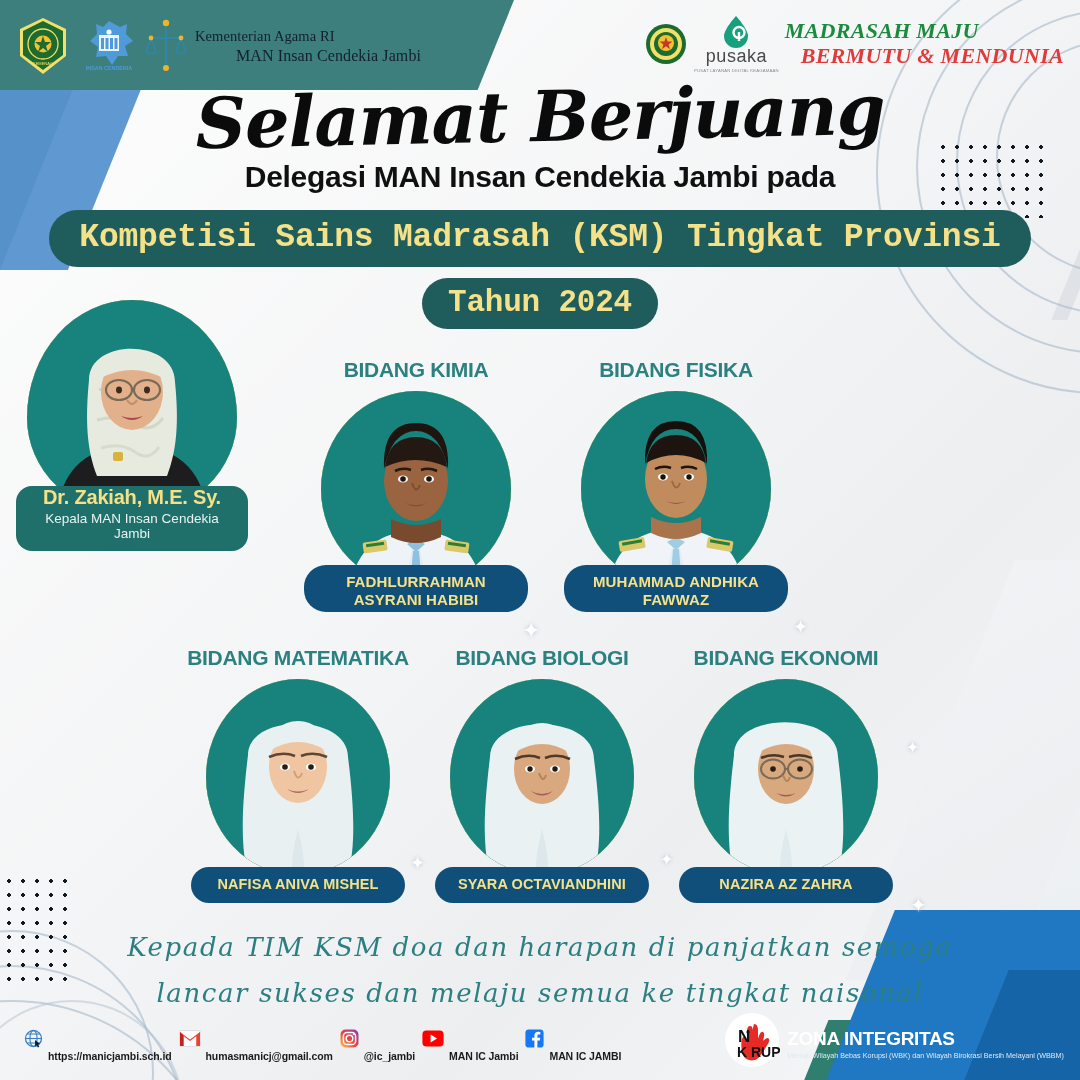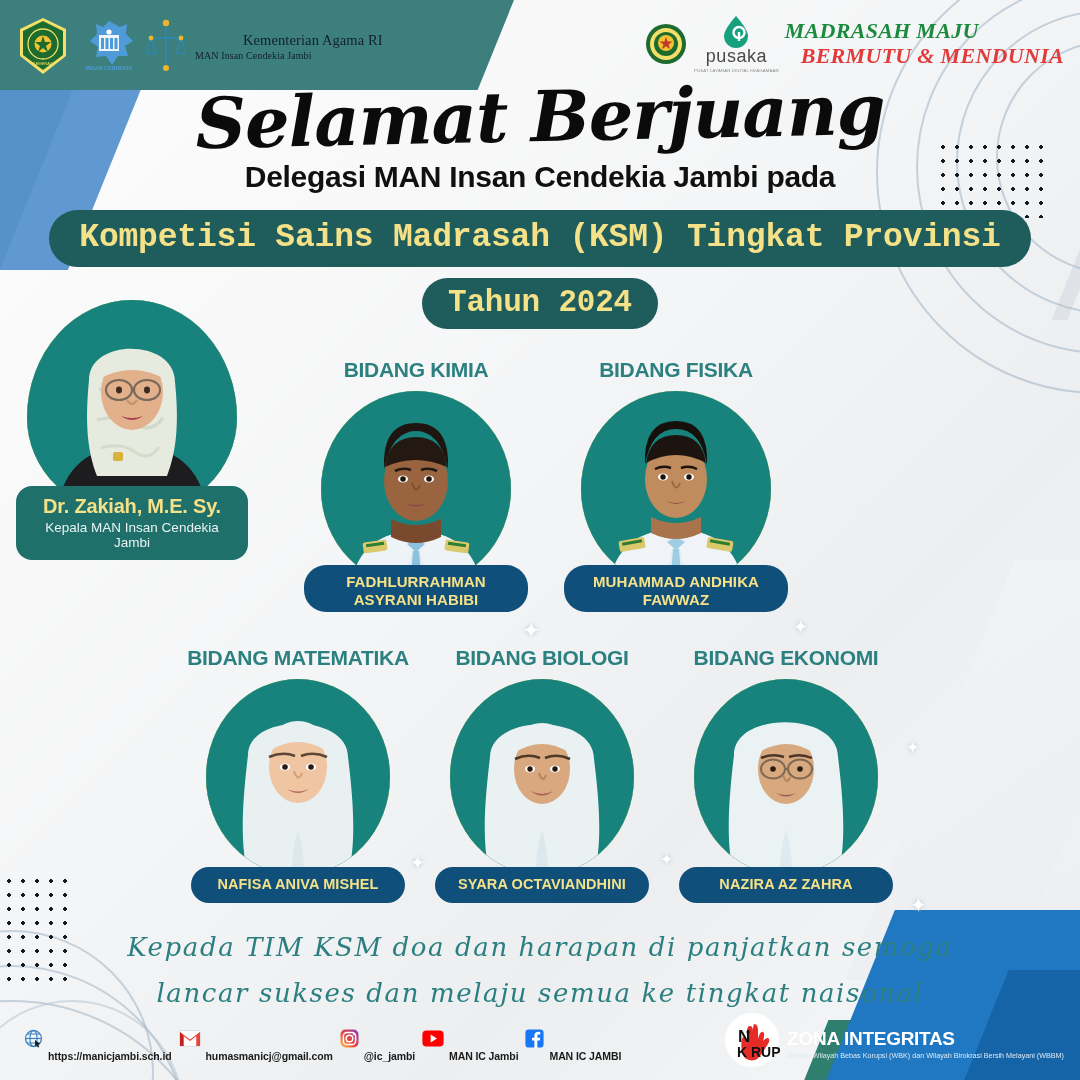--- a/index.html
+++ b/index.html
@@ -56,22 +56,22 @@
   .rt-panel{position:absolute;right:-130px;top:560px;width:280px;height:420px;background:linear-gradient(135deg,#f2f3f5,#e9ebee);transform:skewX(-22deg);opacity:.85;}
   .rt-panel2{position:absolute;right:-180px;top:620px;width:200px;height:460px;background:#eef0f2;transform:skewX(-22deg);opacity:.8;}
 
   
   .star{position:absolute;color:#ffffff;font-size:22px;line-height:1;text-shadow:0 0 4px rgba(180,190,200,.9);}
 
   
   .hdr-left{position:absolute;left:14px;top:16px;display:flex;align-items:center;gap:9px;z-index:30;}
   .logo{display:block;}
   .hdr-left-txt{font-family:"Liberation Serif", serif;color:#14202b;line-height:1.22;font-size:14.5px;letter-spacing:.1px;}
-  .hdr-left-txt div:first-child{font-size:14.5px;margin-left:48px;}
-  .hdr-left-txt div:last-child{font-size:10px;}
+  .hdr-left-txt div:first-child{font-size:14.5px;}
+  .hdr-left-txt div:last-child{font-size:16px;margin-left:41px;}
 
   .hdr-right{position:absolute;right:16px;top:14px;display:flex;align-items:center;gap:6px;z-index:30;}
   .pusaka-wrap{display:flex;flex-direction:column;align-items:center;}
   .pusaka-word{font-family:"Liberation Sans",sans-serif;font-size:18px;font-weight:400;color:#4a4a4a;letter-spacing:.5px;margin-top:-2px;}
   .pusaka-sub{font-size:4.2px;color:#8a8a8a;letter-spacing:.2px;margin-top:1px;}
   .mm-lines{font-family:"Liberation Serif",serif;font-style:italic;font-weight:700;line-height:1.12;}
   .mm-1{color:#1a8a3c;font-size:22px;letter-spacing:.3px;}
   .mm-2{color:#e03a3a;font-size:22px;letter-spacing:.3px;padding-left:16px;}
 
   
@@ -93,21 +93,21 @@
   .pill-year{font-size:31px;padding:7px 26px 9px;margin-top:11px;}
 
   
   .principal{position:absolute;left:16px;top:300px;width:232px;z-index:26;}
   .principal-photo{
     position:relative;width:210px;height:214px;margin:0 auto;border-radius:50% 50% 48% 48%/55% 55% 45% 45%;
     background:#17837c;overflow:hidden;box-shadow:inset 0 0 0 5px #f0e07d;
   }
   .principal-plate{
     position:relative;margin-top:-28px;background:#1f6f6a;border-radius:16px;
-    padding:9px 10px 10px;text-align:center;
+    padding:0 10px 10px;text-align:center;
   }
   .principal-name{color:#f5e187;font-weight:700;font-size:20px;letter-spacing:-.2px;}
   .principal-role{color:#e8f3f2;font-size:13.5px;margin-top:2px;}
 
   
   .row{position:absolute;display:flex;z-index:26;}
   .row1{left:304px;top:358px;gap:36px;}
   .row2{left:186px;top:646px;gap:20px;}
   .card{width:224px;text-align:center;}
   .card-field{

